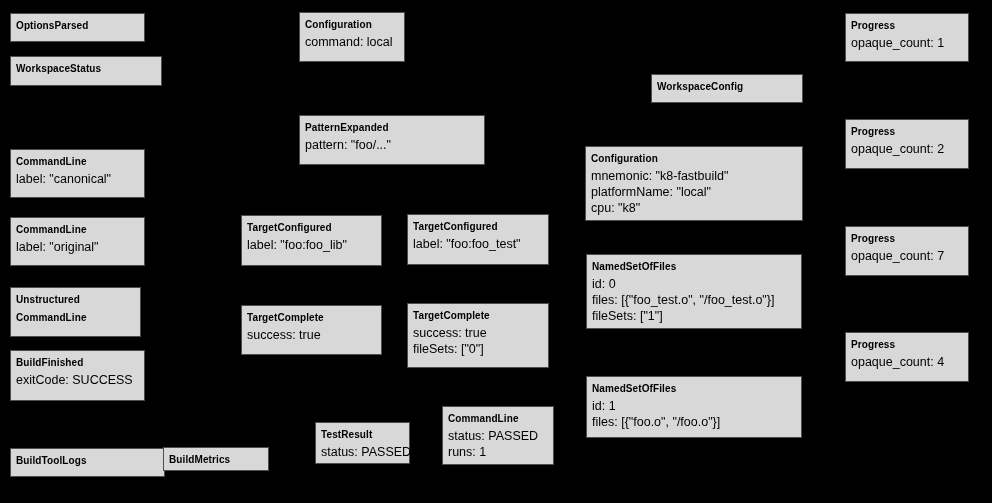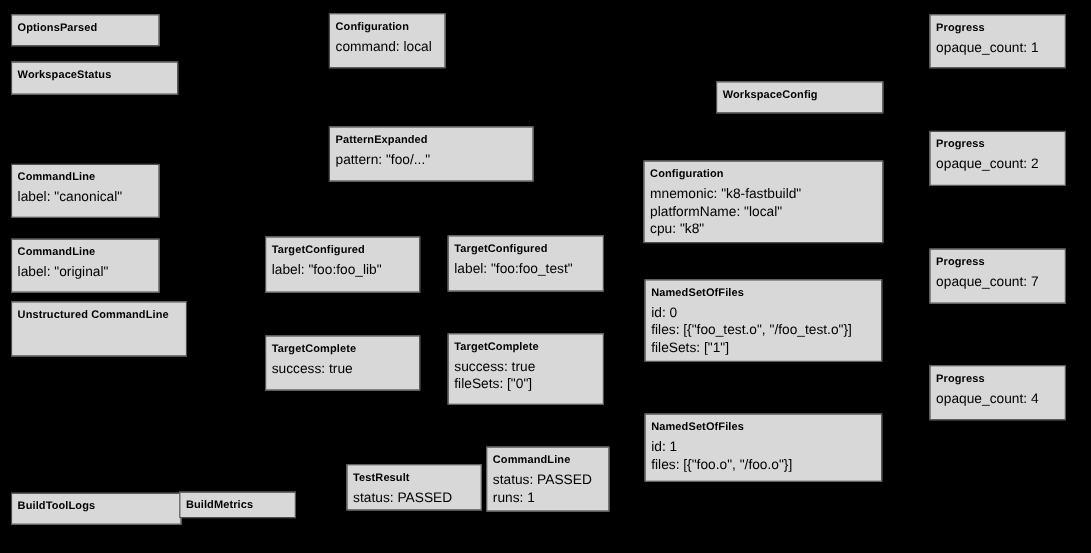--- a/index.html
+++ b/index.html
@@ -51,24 +51,28 @@
   <div class="node" style="left:10px;top:149px;width:135px;height:49px">
     <span class="t">CommandLine</span>
     <div class="f">label: "canonical"</div>
   </div>
 
   <div class="node" style="left:10px;top:217px;width:135px;height:49px">
     <span class="t">CommandLine</span>
     <div class="f">label: "original"</div>
   </div>
 
-  <div class="node" style="left:10px;top:274px;width:160px;height:50px">
+  <div class="node" style="left:10px;top:287px;width:131px;height:50px">
     <span class="t wrap">Unstructured CommandLine</span>
   </div>
 
+  <div class="node" style="left:10px;top:350px;width:135px;height:51px">
+    <span class="t">BuildFinished</span>
+    <div class="f">exitCode: SUCCESS</div>
+  </div>
 
   <div class="node" style="left:10px;top:448px;width:155px;height:29px">
     <span class="t">BuildToolLogs</span>
   </div>
 
   <div class="node" style="left:163px;top:447px;width:106px;height:24px">
     <span class="t">BuildMetrics</span>
   </div>
 
   <div class="node" style="left:299px;top:12px;width:106px;height:50px">
@@ -95,21 +99,21 @@
     <span class="t">TargetComplete</span>
     <div class="f">success: true</div>
   </div>
 
   <div class="node" style="left:407px;top:303px;width:142px;height:65px">
     <span class="t">TargetComplete</span>
     <div class="f">success: true</div>
     <div class="f">fileSets: ["0"]</div>
   </div>
 
-  <div class="node" style="left:315px;top:422px;width:123px;height:42px">
+  <div class="node" style="left:315px;top:422px;width:95px;height:42px">
     <span class="t">TestResult</span>
     <div class="f">status: PASSED</div>
   </div>
 
   <div class="node" style="left:442px;top:406px;width:112px;height:59px">
     <span class="t">CommandLine</span>
     <div class="f">status: PASSED</div>
     <div class="f">runs: 1</div>
   </div>
 

